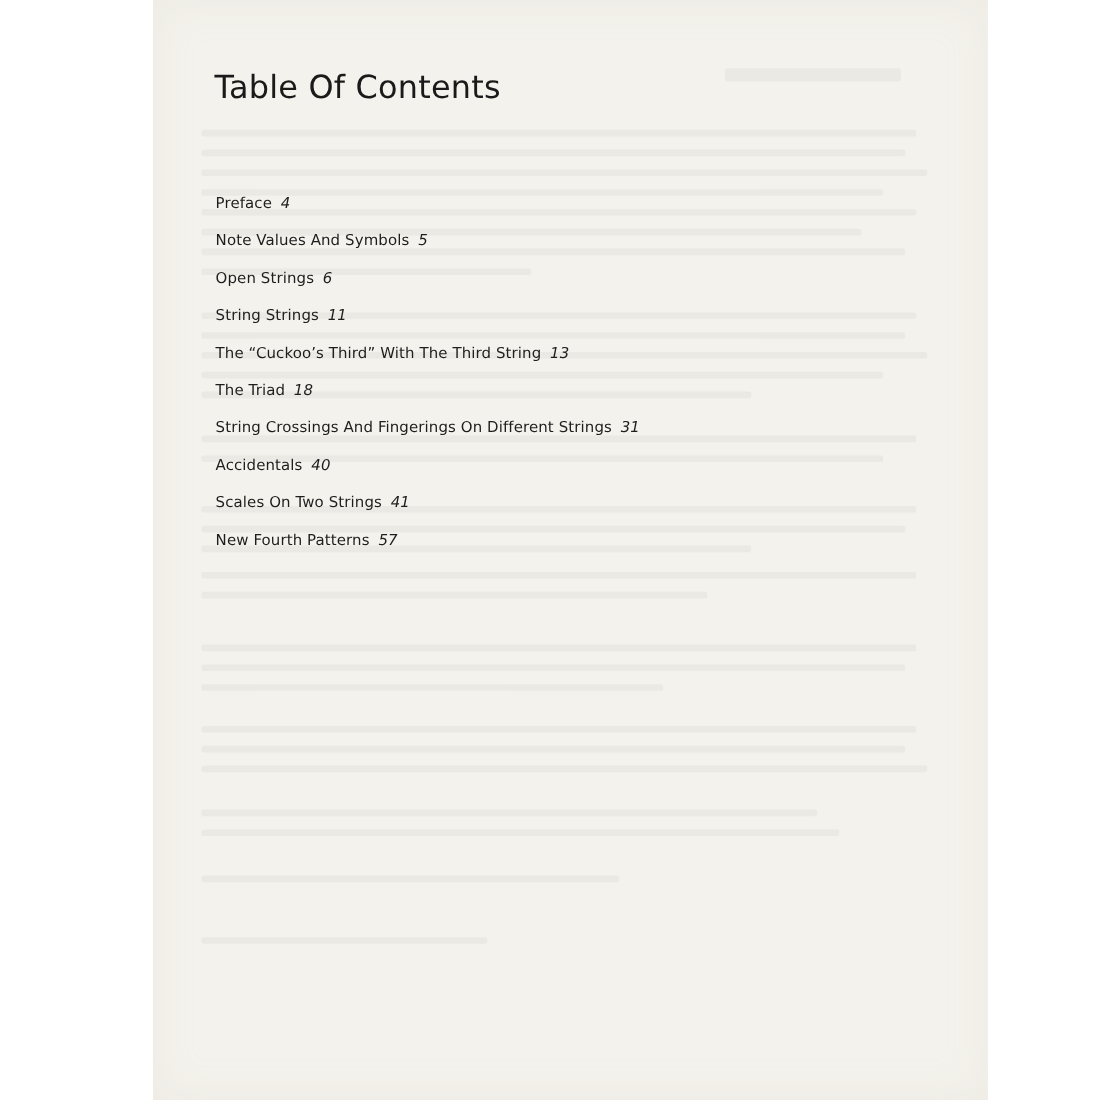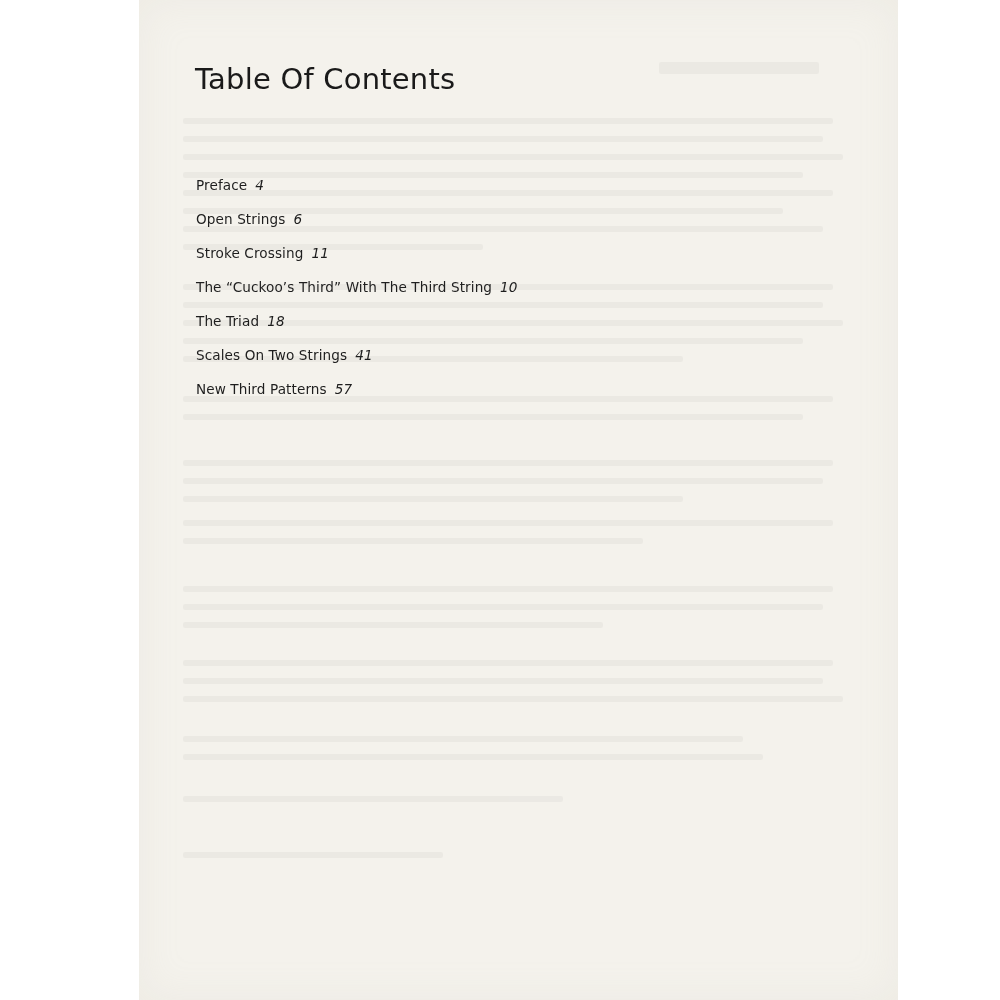--- a/index.html
+++ b/index.html
@@ -101,21 +101,24 @@
     <div class="ln" style="left:44px;top:736px;width:560px;"></div>
     <div class="ln" style="left:44px;top:754px;width:580px;"></div>
     <div class="ln" style="left:44px;top:796px;width:380px;"></div>
     <div class="ln" style="left:44px;top:852px;width:260px;"></div>
   </div>
 
   <h1 class="title">Table Of Contents</h1>
 
   <ul class="toc">
     <li><span>Preface</span><span class="page-num">4</span></li>
+    <li><span>Note Values And Symbols</span><span class="page-num">5</span></li>
     <li><span>Open Strings</span><span class="page-num">6</span></li>
-    <li><span>Stroke Crossing</span><span class="page-num">11</span></li>
-    <li><span>The “Cuckoo’s Third” With The Third String</span><span class="page-num">10</span></li>
+    <li><span>String Strings</span><span class="page-num">11</span></li>
+    <li><span>The “Cuckoo’s Third” With The Third String</span><span class="page-num">13</span></li>
     <li><span>The Triad</span><span class="page-num">18</span></li>
+    <li><span>String Crossings And Fingerings On Different Strings</span><span class="page-num">31</span></li>
+    <li><span>Accidentals</span><span class="page-num">40</span></li>
     <li><span>Scales On Two Strings</span><span class="page-num">41</span></li>
-    <li><span>New Third Patterns</span><span class="page-num">57</span></li>
+    <li><span>New Fourth Patterns</span><span class="page-num">57</span></li>
   </ul>
 
 </div>
 
 </body></html>

